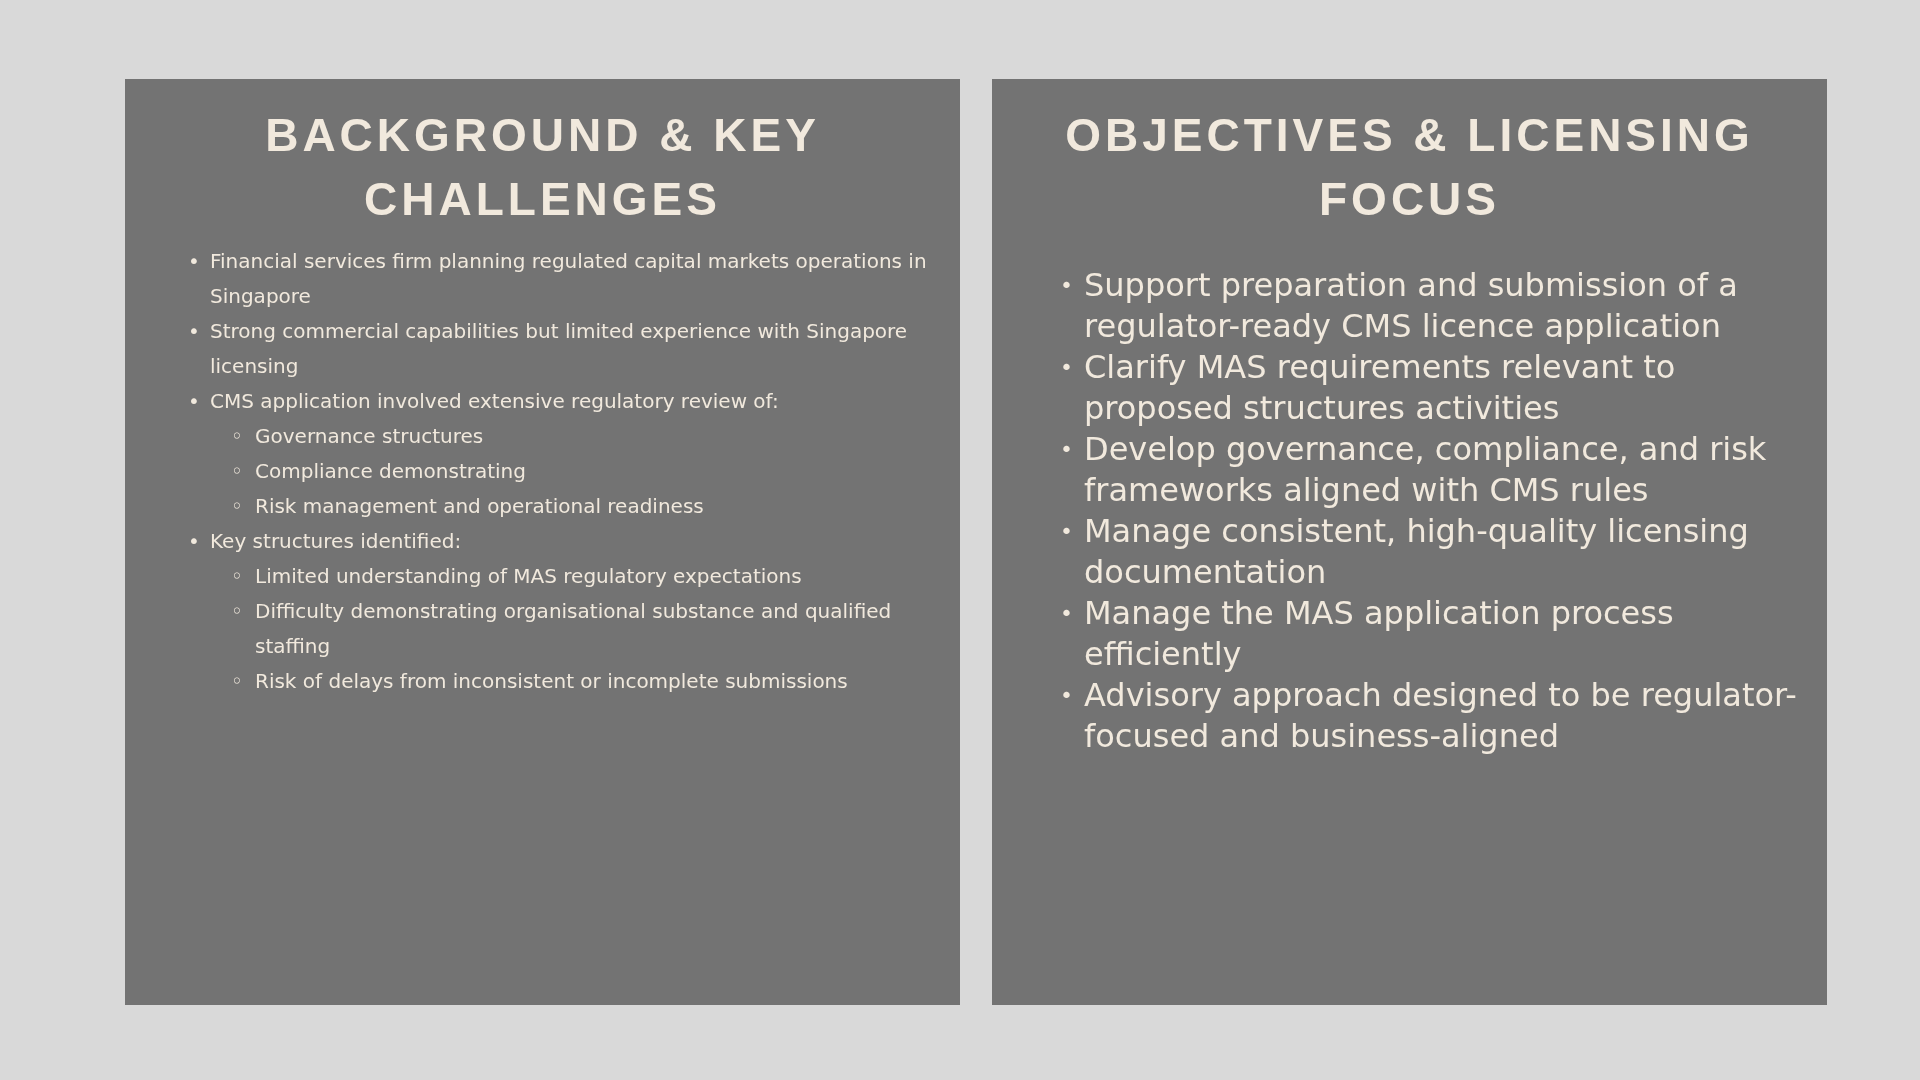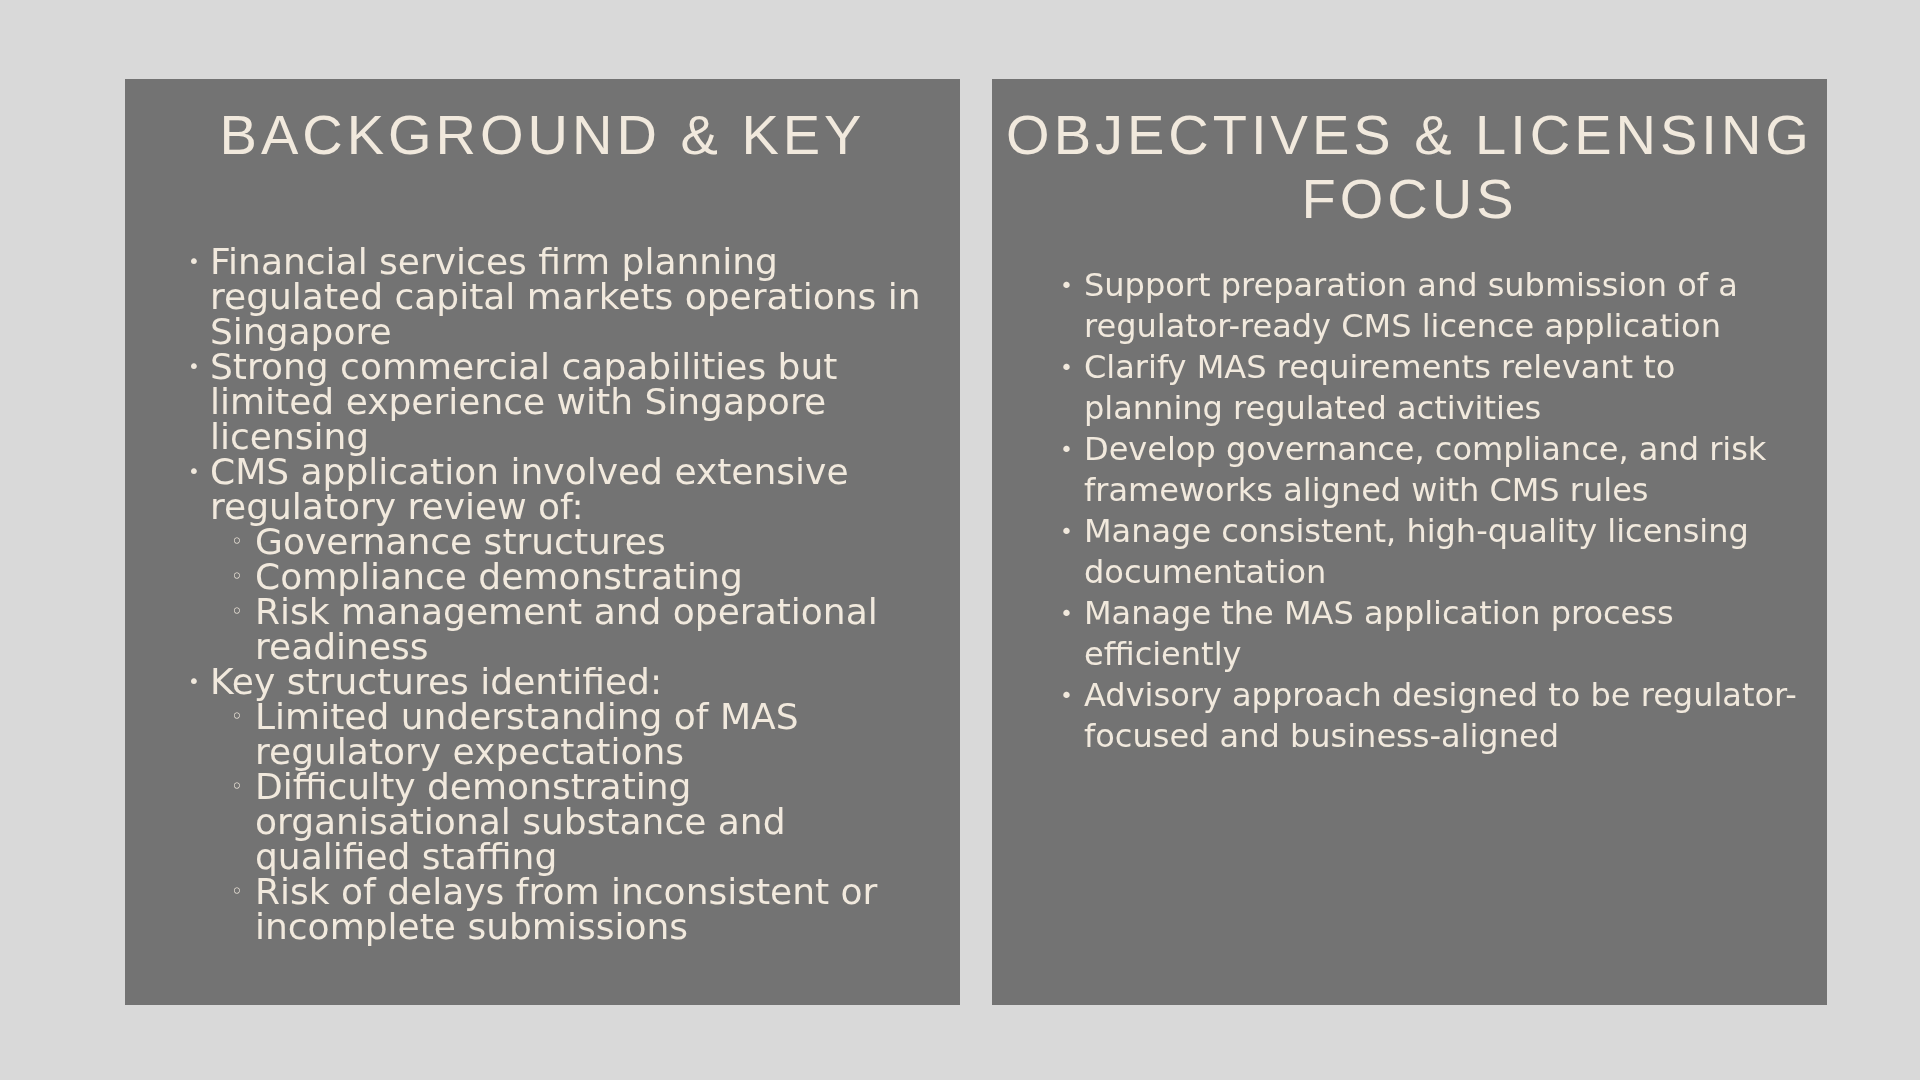--- a/index.html
+++ b/index.html
@@ -2,39 +2,40 @@
 <html><head>
 <meta charset="utf-8">
 <style>
   html, body { margin:0; padding:0; }
   body { width:1920px; height:1080px; background:#d9d9d9; position:relative; overflow:hidden;
          font-family:"DejaVu Sans", sans-serif; color:#f1e9dd; }
   .panel { position:absolute; top:79px; width:835px; height:926px; background:#737373; box-sizing:border-box; }
   #left { left:125px; }
   #right { left:992px; }
   .title { position:absolute; left:0; right:0; text-align:center; font-family:"Liberation Sans", sans-serif;
-           font-weight:normal; font-size:56px; letter-spacing:4px; line-height:64px; text-transform:uppercase; }
+           font-weight:bold; font-size:46px; letter-spacing:4px; line-height:64px; text-transform:uppercase; }
   #left .title { top:24px; }
   #right .title { top:24px;text-align:center; }
   ul { list-style:none; margin:0; padding:0; position:absolute; }
   li { position:relative; }
-  #left ul.main { top:165px; left:85px; right:20px; font-size:36px; line-height:35px; }
+  #left ul.main { top:165px; left:85px; right:20px; font-size:20px; line-height:35px; }
   #left ul.main > li { padding-left:0; }
   #left ul.main > li::before { content:"•"; position:absolute; left:-22px; font-size:20px; }
   #left ul.sub { position:static; padding-left:45px; }
   #left ul.sub > li::before { content:"◦"; position:absolute; left:-24px; font-size:20px; }
   #right ul.main { top:186px; left:92px; right:20px; font-size:32px; line-height:41px; }
   #right ul.main > li::before { content:"•"; position:absolute; left:-24px; font-size:22px; }
 </style>
 </head>
 <body>
 
 <div class="panel" id="left">
   <div class="title">
     <div>BACKGROUND &amp; KEY</div>
+    <div>CHALLENGES</div>
   </div>
   <ul class="main">
     <li>Financial services firm planning regulated capital markets operations in Singapore</li>
     <li>Strong commercial capabilities but limited experience with Singapore licensing</li>
     <li>
       <span>CMS application involved extensive regulatory review of:</span>
       <ul class="sub">
         <li>Governance structures</li>
         <li>Compliance demonstrating</li>
         <li>Risk management and operational readiness</li>
@@ -51,19 +52,19 @@
   </ul>
 </div>
 
 <div class="panel" id="right">
   <div class="title">
     <div>OBJECTIVES &amp; LICENSING</div>
     <div>FOCUS</div>
   </div>
   <ul class="main">
     <li>Support preparation and submission of a regulator-ready CMS licence application</li>
-    <li>Clarify MAS requirements relevant to planning regulated activities</li>
+    <li>Clarify MAS requirements relevant to proposed structures activities</li>
     <li>Develop governance, compliance, and risk frameworks aligned with CMS rules</li>
     <li>Manage consistent, high-quality licensing documentation</li>
     <li>Manage the MAS application process efficiently</li>
     <li>Advisory approach designed to be regulator-focused and business-aligned</li>
   </ul>
 </div>
 
 </body></html>

